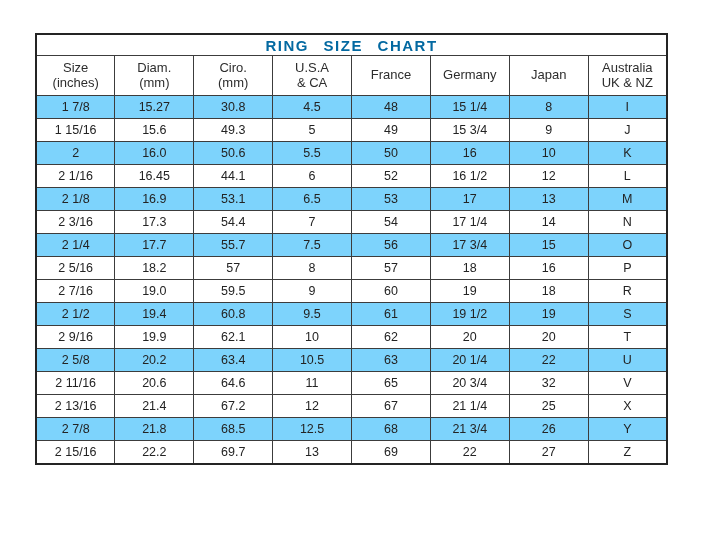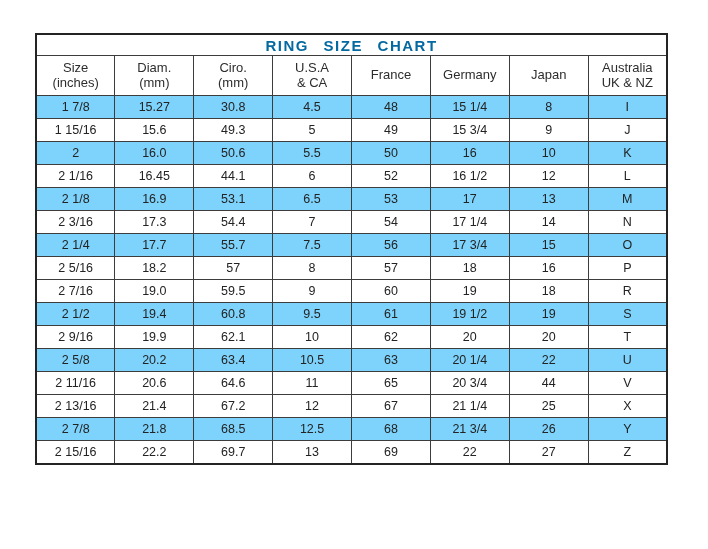--- a/index.html
+++ b/index.html
@@ -196,21 +196,21 @@
           <td>22</td>
           <td>U</td>
         </tr>
         <tr>
           <td>2 11/16</td>
           <td>20.6</td>
           <td>64.6</td>
           <td>11</td>
           <td>65</td>
           <td>20 3/4</td>
-          <td>44</td>
+          <td>32</td>
           <td>V</td>
         </tr>
         <tr>
           <td>2 13/16</td>
           <td>21.4</td>
           <td>67.2</td>
           <td>12</td>
           <td>67</td>
           <td>21 1/4</td>
           <td>25</td>

